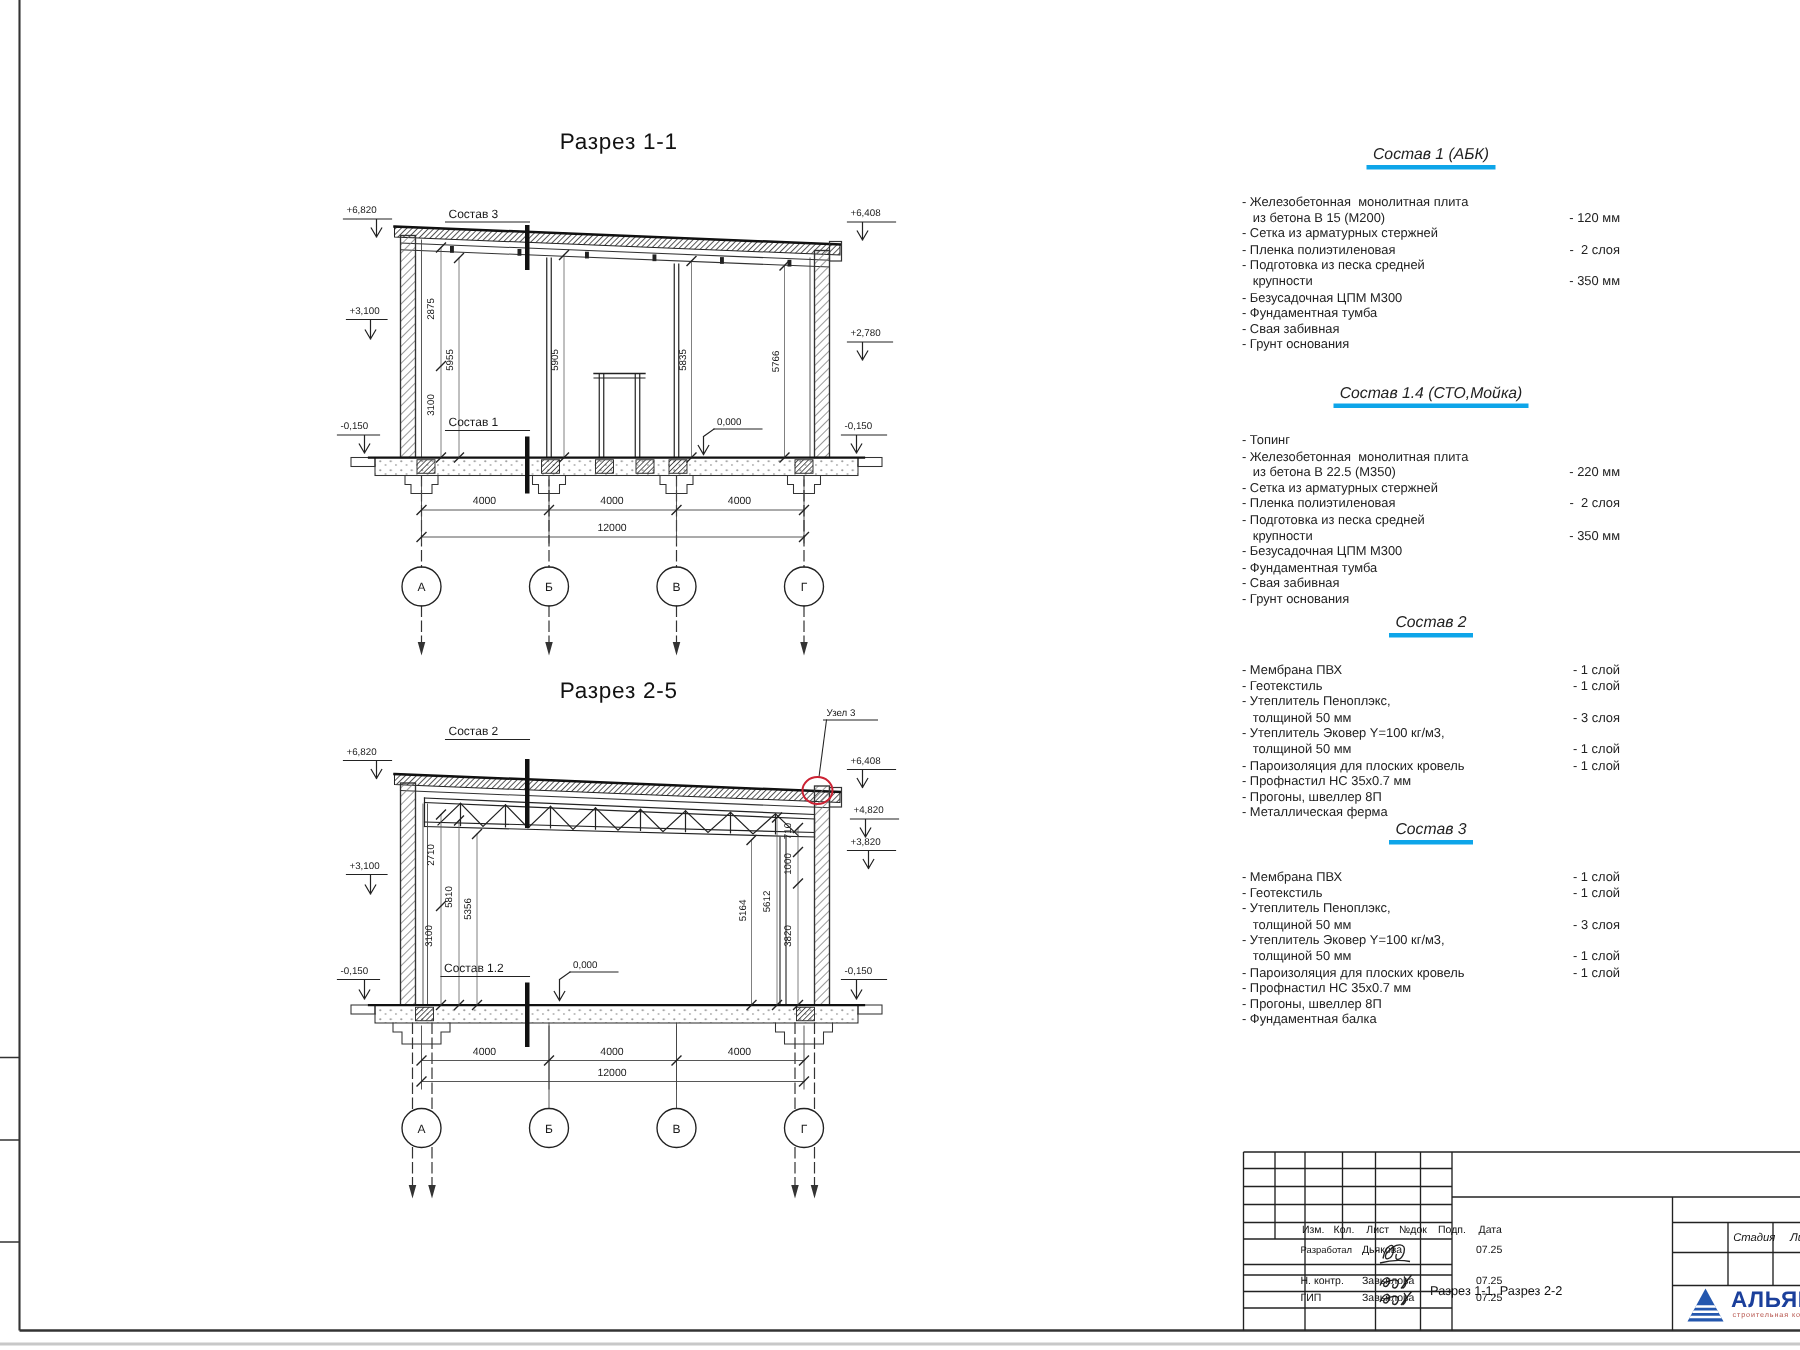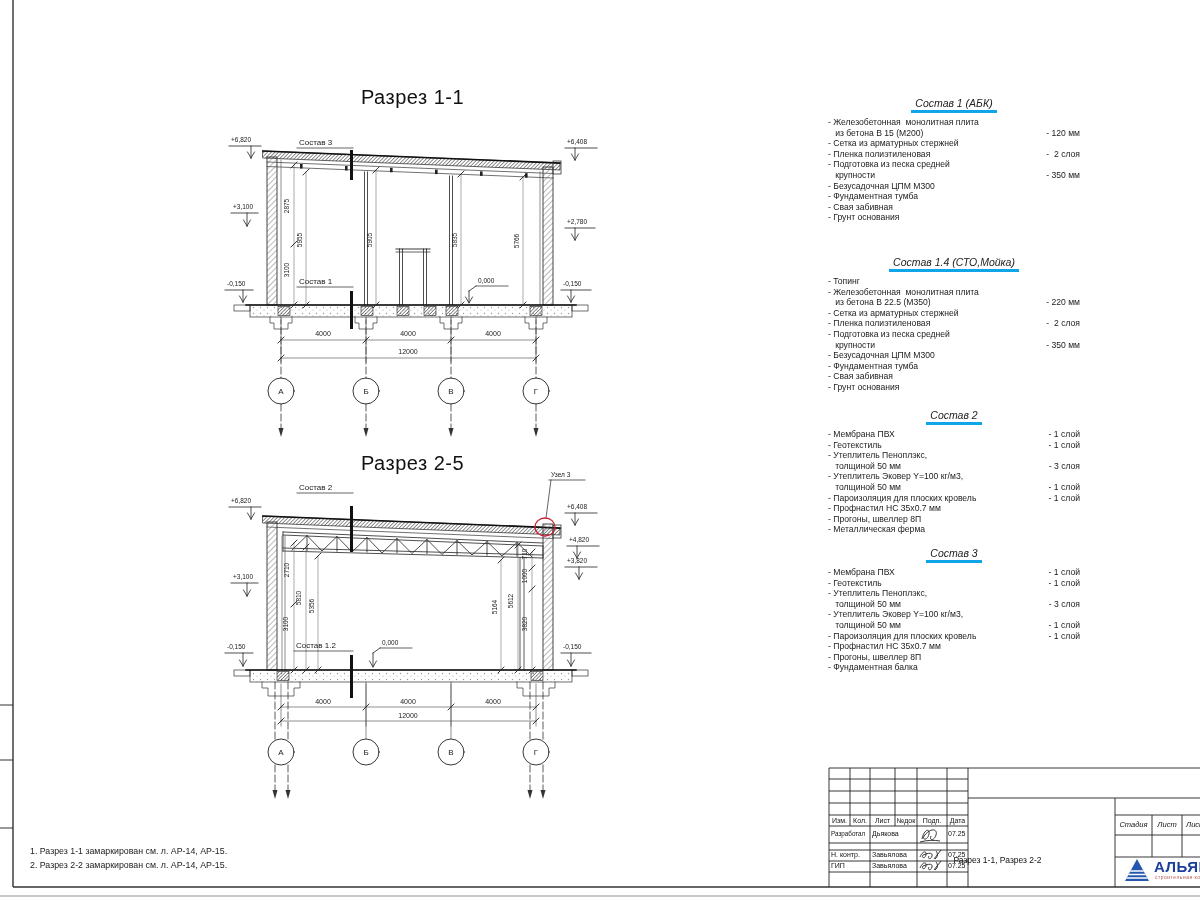--- a/index.html
+++ b/index.html
@@ -1,29 +1,29 @@
 <!DOCTYPE html>
 <html><head>
 <meta charset="utf-8">
 <style>
   html,body{margin:0;padding:0;background:#e8e8e8;}
   .sheet{position:relative;width:1200px;height:900px;background:#ffffff;overflow:hidden;
          font-family:"Liberation Sans",sans-serif;color:#1a1a1a;}
   svg{position:absolute;left:0;top:0;}
   svg text{font-family:"Liberation Sans",sans-serif;fill:#1a1a1a;}
   .t65{font-size:6.5px;} .t7{font-size:7px;} .t8{font-size:8px;} .lab{font-size:8px;}
-  .sec-title{position:absolute;width:165px;text-align:center;font-size:20px;letter-spacing:.5px;color:#111;}
+  .sec-title{position:absolute;width:165px;text-align:center;font-size:15px;letter-spacing:.5px;color:#111;}
   .spec{position:absolute;left:828px;width:252px;color:#222;}
   .spec-title{text-align:center;font-style:italic;font-size:10.5px;}
   .spec-title span{border-bottom:3px solid #0ea5e9;padding:0 4px 1px;}
-  .spec-lines{margin-top:8px;}
+  .spec-lines{margin-top:20px;}
   .spec-line{display:flex;justify-content:space-between;font-size:8.6px;line-height:10.6px;}
   .spec-text,.spec-value{white-space:pre;}
   .notes{position:absolute;left:30px;top:845px;font-size:8.8px;line-height:13.5px;color:#222;}
-  .tb{position:absolute;font-size:7px;color:#111;}
+  .tb{position:absolute;font-size:7px;color:#111;margin-left:36px;}
   .tb.c{text-align:center;}
   .tb.i{font-style:italic;font-size:7.5px;}
   .doc-title{position:absolute;left:924px;top:855px;width:147px;text-align:center;font-size:8.5px;color:#111;}
   .logo-text{position:absolute;left:1154px;top:858px;font-size:15px;font-weight:bold;
              letter-spacing:.5px;color:#1b3f9b;white-space:nowrap;}
   .logo-sub{position:absolute;left:1155px;top:875px;font-size:4.8px;letter-spacing:.6px;
             color:#b5524a;white-space:nowrap;}
 </style>
 </head>
 <body>
@@ -642,24 +642,20 @@
         <span class="spec-value"></span>
       </div>
 
       <div class="spec-line">
         <span class="spec-text">- Фундаментная балка</span>
         <span class="spec-value"></span>
       </div>
     </div>
 </div>
 
-<div class="notes">
-  <div>1. Разрез 1-1 замаркирован см. л. АР-14, АР-15.</div>
-  <div>2. Разрез 2-2 замаркирован см. л. АР-14, АР-15.</div>
-</div>
 
 <div class="tb c" style="left:829px;top:817px;width:21px;">Изм.</div>
 <div class="tb c" style="left:850px;top:817px;width:20px;">Кол.</div>
 <div class="tb c" style="left:870px;top:817px;width:25px;">Лист</div>
 <div class="tb c" style="left:895px;top:817px;width:22px;">№док</div>
 <div class="tb c" style="left:917px;top:817px;width:30px;">Подп.</div>
 <div class="tb c" style="left:947px;top:817px;width:21px;">Дата</div>
 
 <div class="tb" style="left:831px;top:830px;font-size:6.3px;">Разработал</div>
 <div class="tb" style="left:872px;top:830px;">Дьякова</div>

